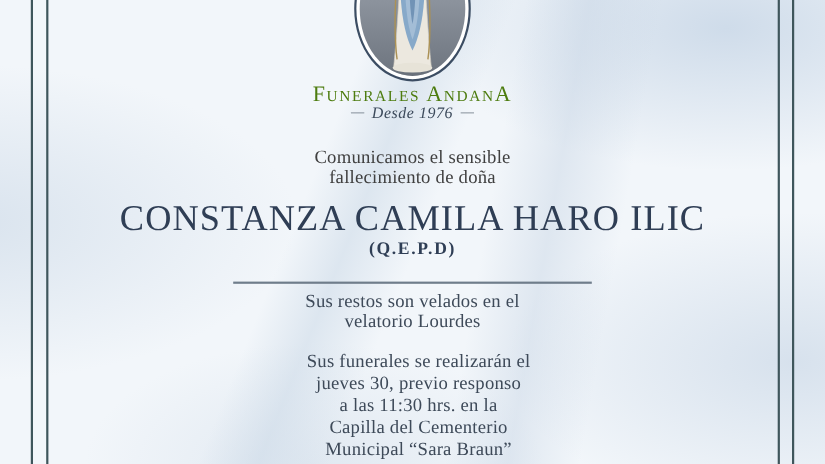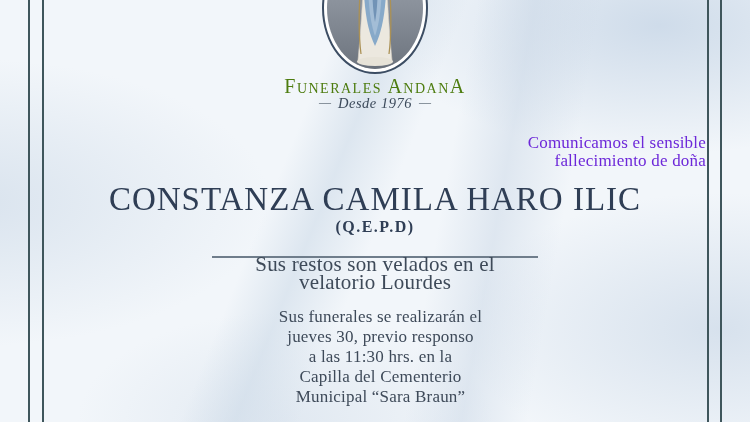--- a/index.html
+++ b/index.html
@@ -27,26 +27,26 @@
   }
   .medallion svg{display:block;width:100%;height:100%;}
   .centered{position:absolute;left:44px;right:44px;text-align:center;}
   .brand{
     top:75px;font-size:20px;letter-spacing:1.5px;color:#4d7c0f;
     font-variant:small-caps;line-height:22px;
   }
   .since{top:95px;font-size:14.5px;color:#3c4a5b;line-height:16px;}
   .since .script{font-style:italic;letter-spacing:.5px;padding:0 7px;}
   .since .dash{position:relative;top:-2px;font-size:12px;color:#55626f;}
-  .intro{top:134px;font-size:17px;line-height:17.5px;color:#6d28d9;white-space:pre-line;letter-spacing:.2px;text-align:right;}
+  .intro{top:134px;font-size:17px;line-height:17.5px;color:#404040;white-space:pre-line;letter-spacing:.2px;}
   .deceased{top:186px;font-size:33px;line-height:26px;font-weight:normal;color:#2f3e55;letter-spacing:1px;}
   .qepd{top:215px;font-size:16px;line-height:24px;font-weight:bold;color:#2f3e55;letter-spacing:1.5px;}
   .divider{position:absolute;top:256px;left:0;right:0;margin:0 auto;width:326px;height:2px;background:#6f7d8b;}
-  .wake{top:255px;font-size:21px;line-height:18.2px;color:#3e4a59;white-space:pre-line;letter-spacing:.2px;}
-  .funeral{top:307px;font-size:17px;line-height:20px;color:#3e4a59;white-space:pre-line;letter-spacing:.2px;padding-left:11px;}
+  .wake{top:265px;font-size:17px;line-height:18.2px;color:#3e4a59;white-space:pre-line;letter-spacing:.2px;}
+  .funeral{top:319px;font-size:17px;line-height:20px;color:#3e4a59;white-space:pre-line;letter-spacing:.2px;padding-left:11px;}
 </style>
 </head>
 <body>
 
 <div class="vline vl-outer"></div>
 <div class="vline vl-inner"></div>
 <div class="vline vr-inner"></div>
 <div class="vline vr-outer"></div>
 
 <div class="medallion">

